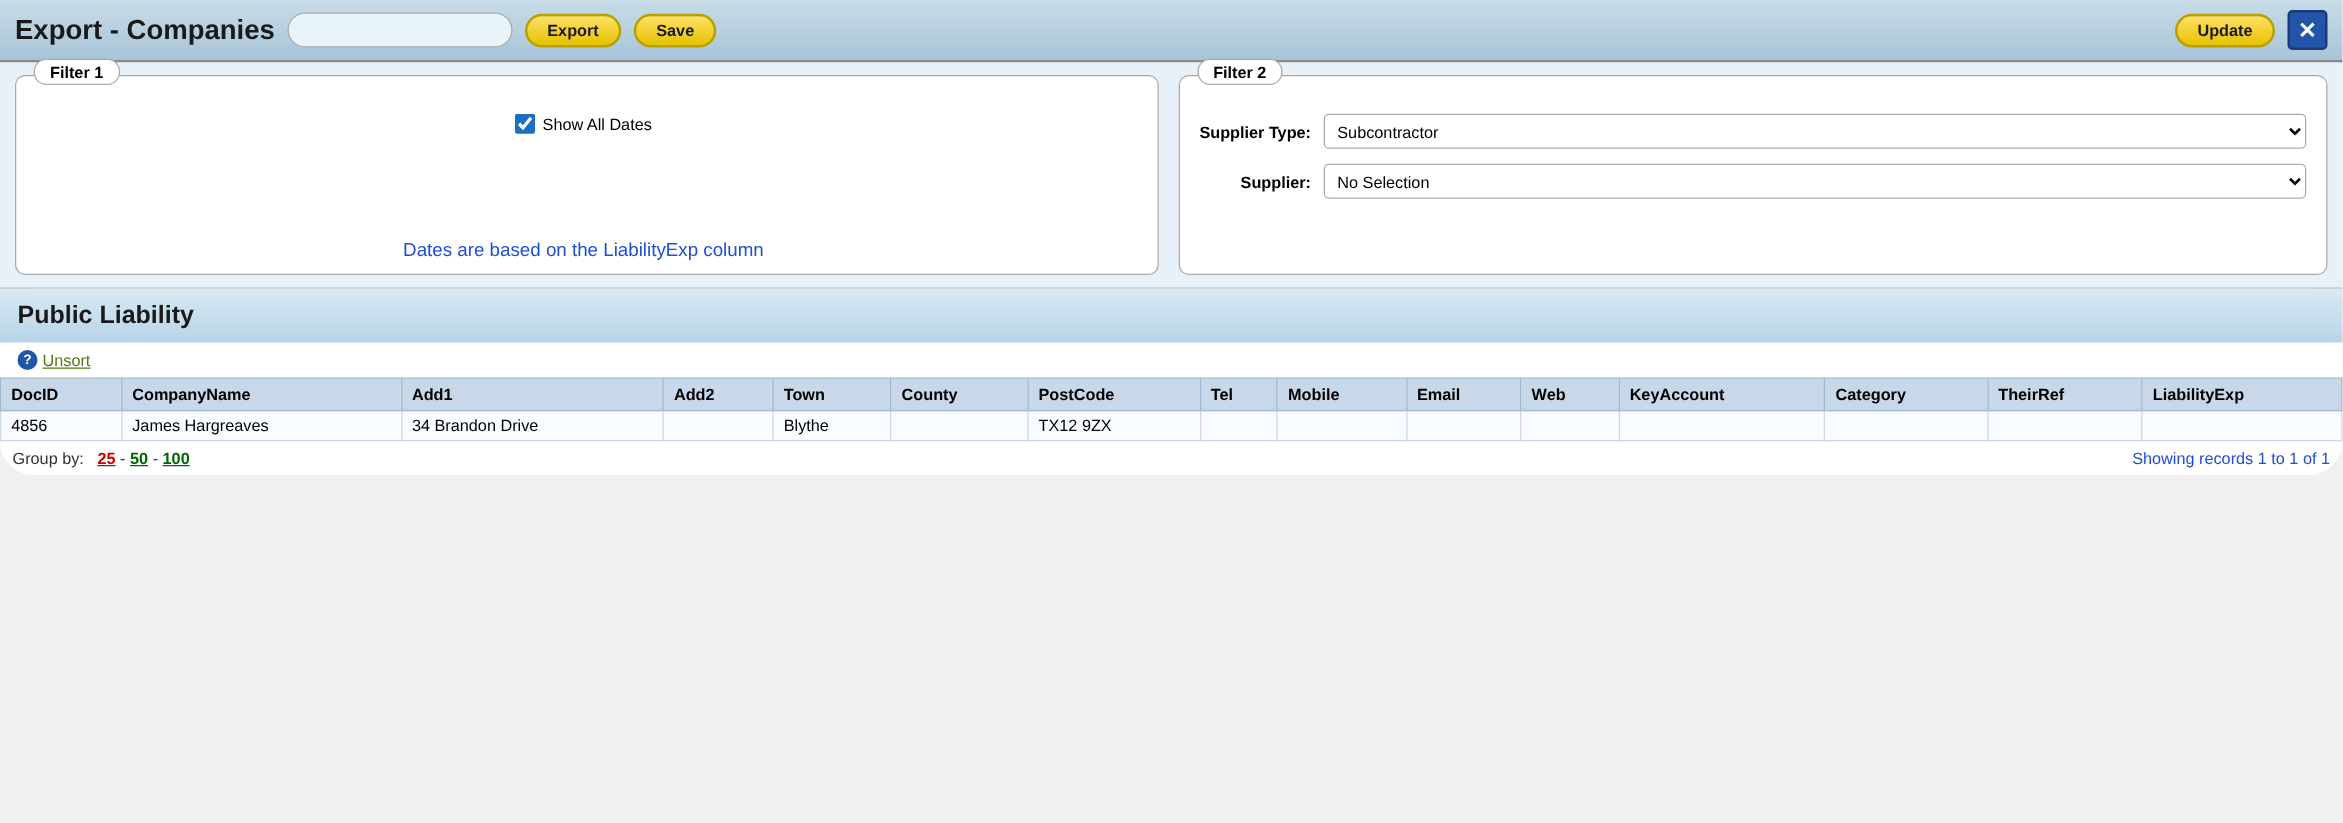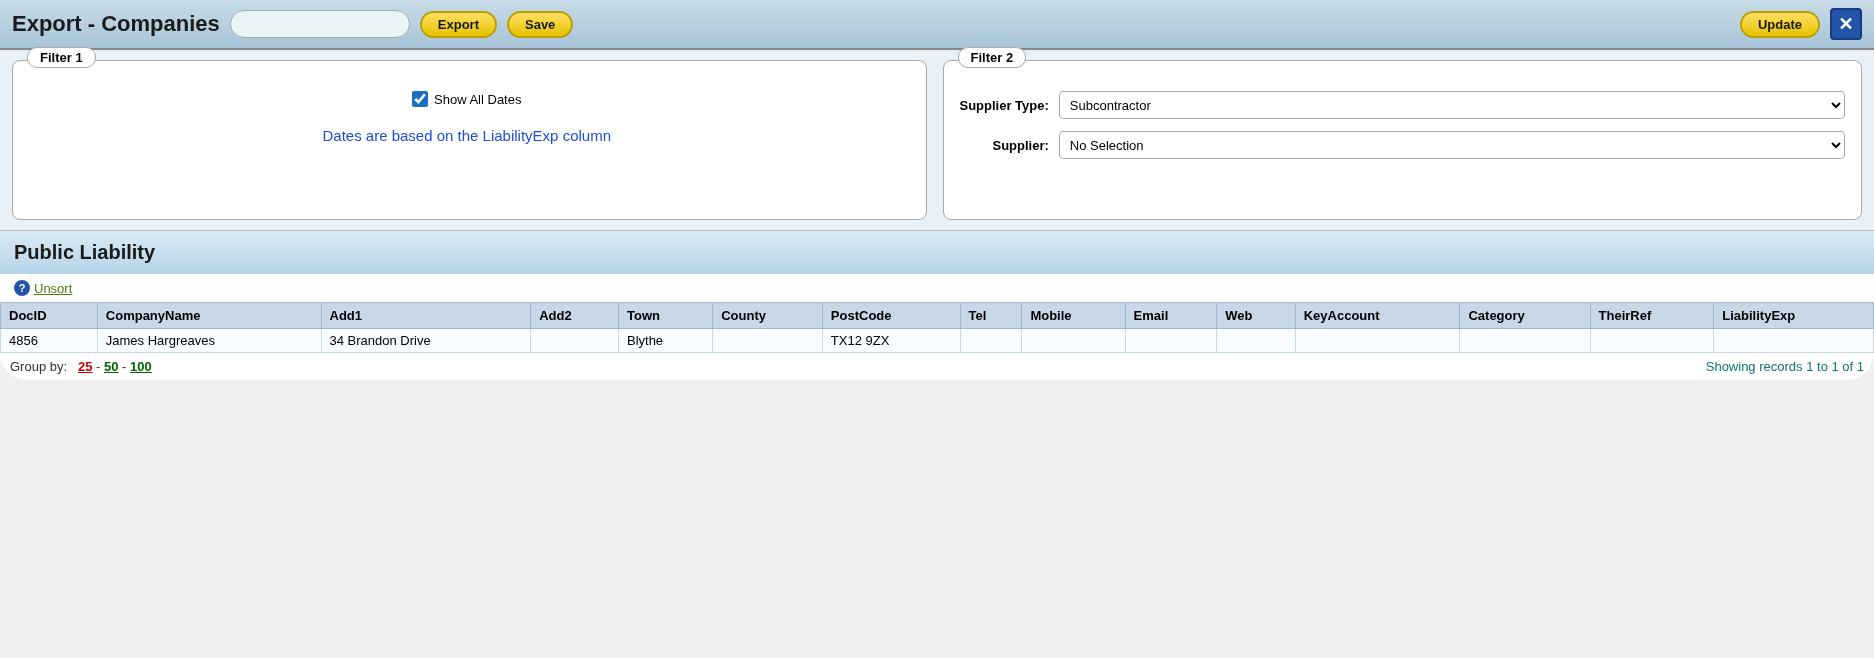--- a/index.html
+++ b/index.html
@@ -84,21 +84,21 @@
       border-radius: 10px;
       padding: 2px 12px;
       font-size: 13px;
       font-weight: bold;
     }
 
     .filter1-content {
       display: flex;
       flex-direction: column;
       align-items: center;
-      justify-content: flex-start;
+      justify-content: space-between;
       height: 100%;
       padding-top: 20px;
       gap: 20px;
     }
 
     .checkbox-row {
       display: flex;
       align-items: center;
       gap: 6px;
     }
@@ -203,21 +203,21 @@
       padding: 6px 10px;
       display: flex;
       justify-content: space-between;
       align-items: center;
       font-size: 13px;
     }
     .group-by { color: #333; }
     .group-by span.g25 { color: #cc0000; font-weight: bold; cursor: pointer; text-decoration: underline; }
     .group-by span.g50 { color: #006600; font-weight: bold; cursor: pointer; text-decoration: underline; }
     .group-by span.g100 { color: #006600; font-weight: bold; cursor: pointer; text-decoration: underline; }
-    .showing-records { color: #0f766e; font-size: 13px; }
+    .showing-records { color: #1d4ed8; font-size: 13px; }
   </style>
 </head>
 <body>
 
 <div class="header">
   <span class="header-title">Export - Companies</span>
   <input class="header-search" type="text" style="">
   <button class="btn-yellow">Export</button>
   <button class="btn-yellow">Save</button>
   <div class="header-spacer"></div>

